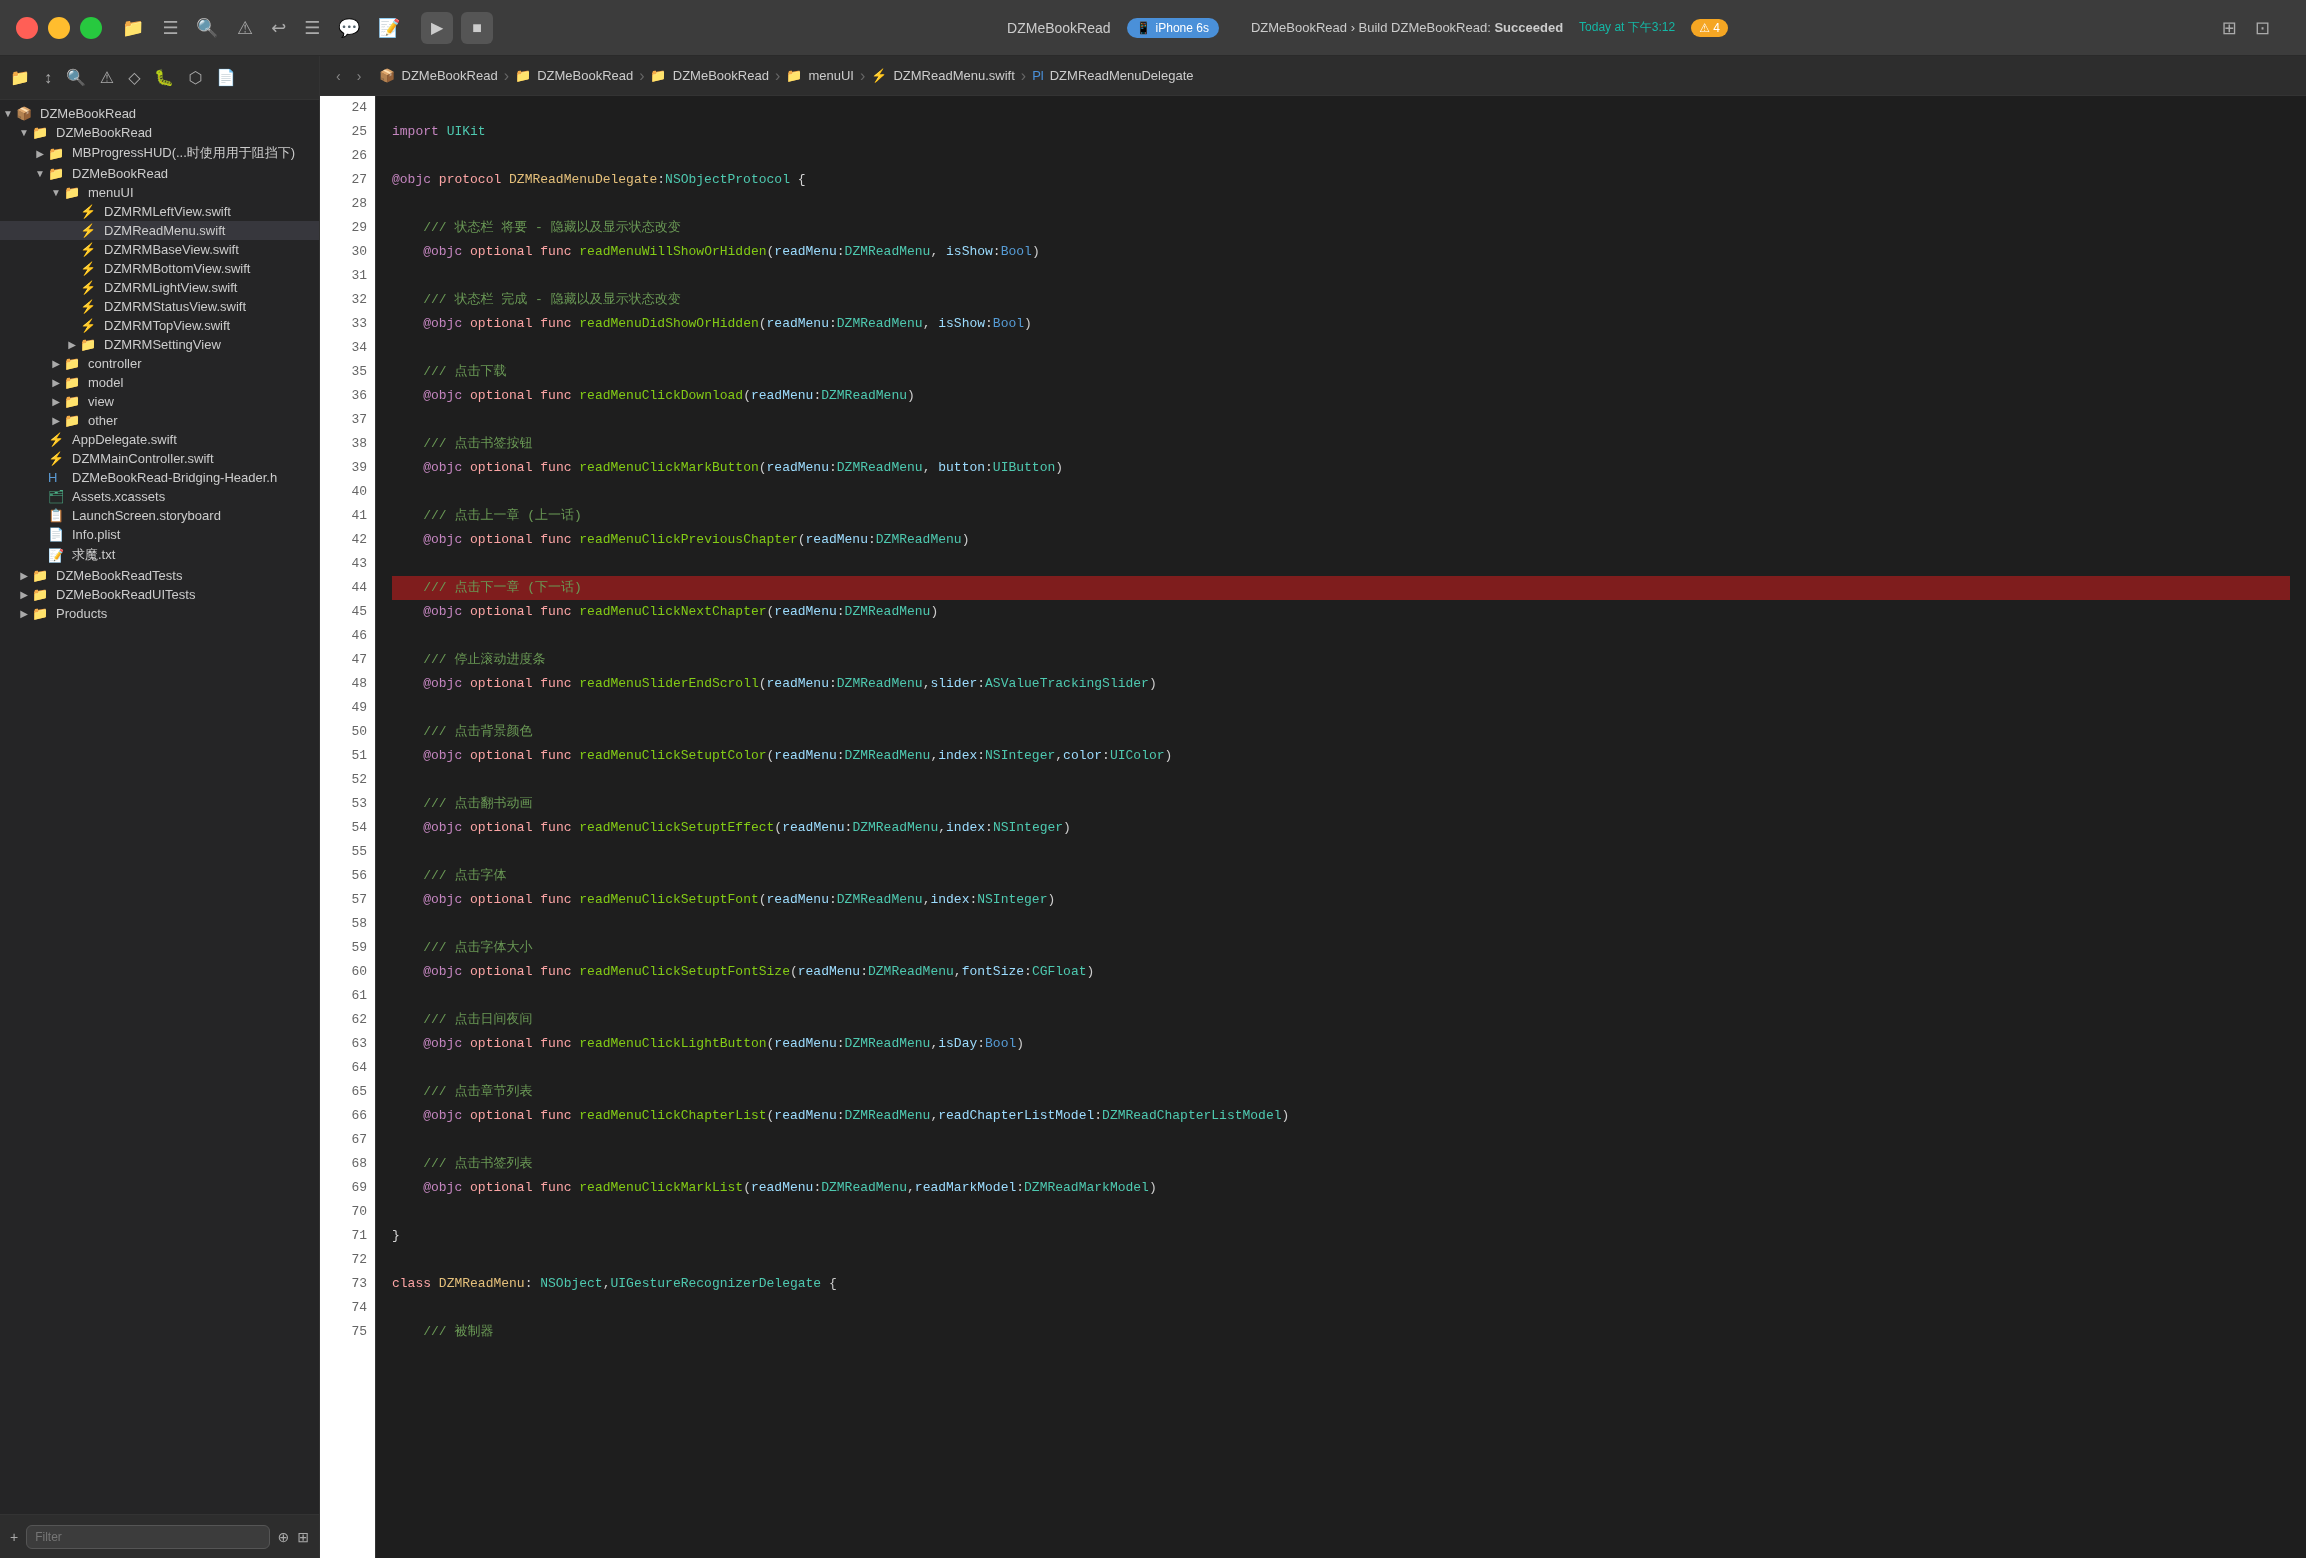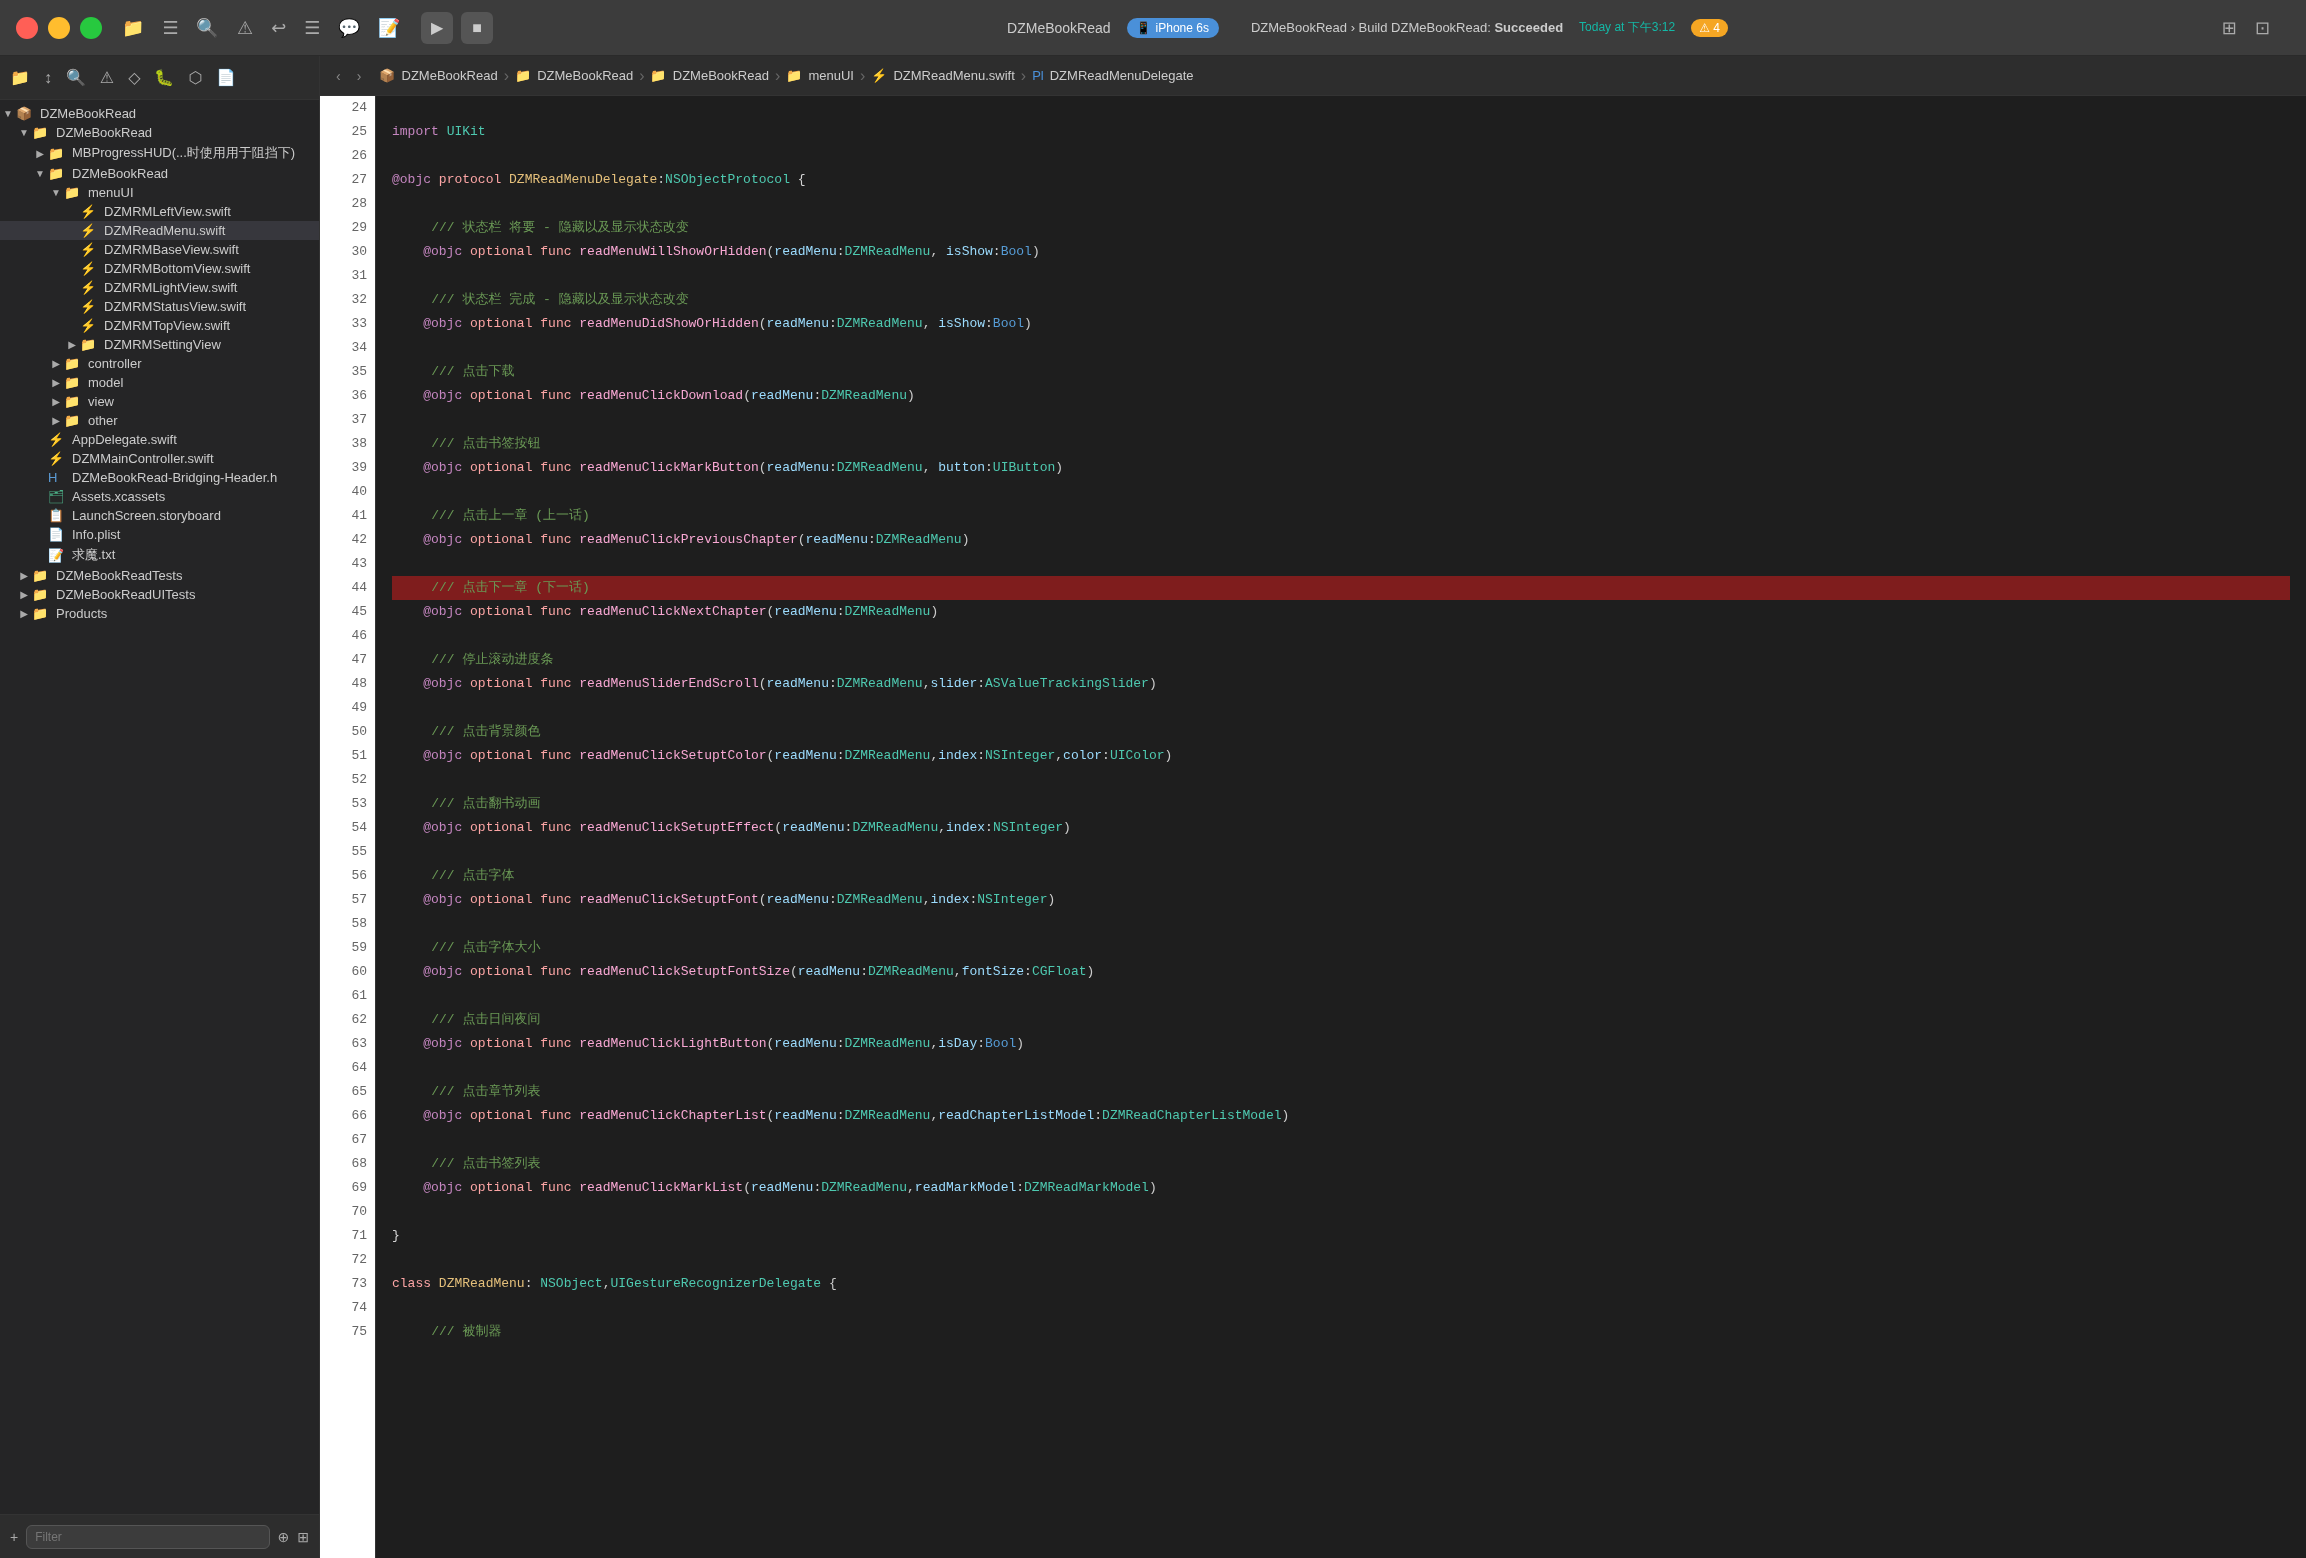--- a/index.html
+++ b/index.html
@@ -299,24 +299,24 @@
     .code-line {
       display: block;
       white-space: pre;
       min-height: 24px;
     }
     .code-line.highlighted { background: #7f1d1d; }
 
     
     .kw-blue { color: #fca5a5; } 
     .kw-pink { color: #c586c0; } 
-    .kw-func-name { color: #f9a8d4; } 
+    .kw-func-name { color: #84cc16; } 
     .kw-white { color: #d4d4d4; }
     .kw-import { color: #c586c0; }
-    .kw-comment { color: #6a9955; margin-left: 8px; }
+    .kw-comment { color: #6a9955; }
     .kw-builtin { color: #4ec9b0; }
     .kw-var { color: #9cdcfe; }
     .kw-bool { color: #569cd6; }
     .kw-delegate-name { color: #e5c07b; }
   </style>
 </head>
 <body>
 
 <div class="title-bar">
   <div class="window-controls">

